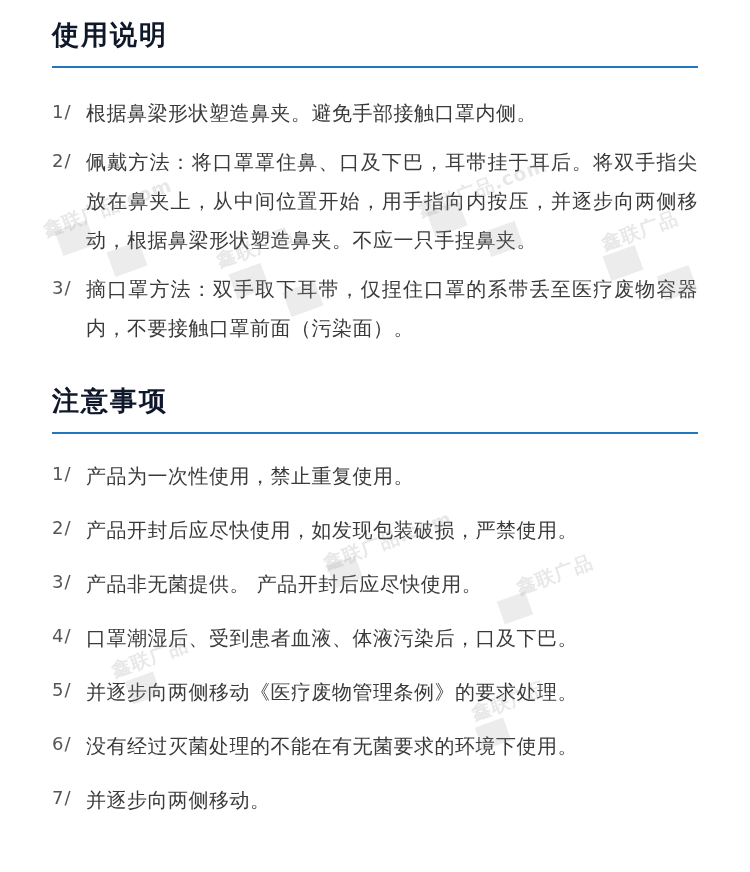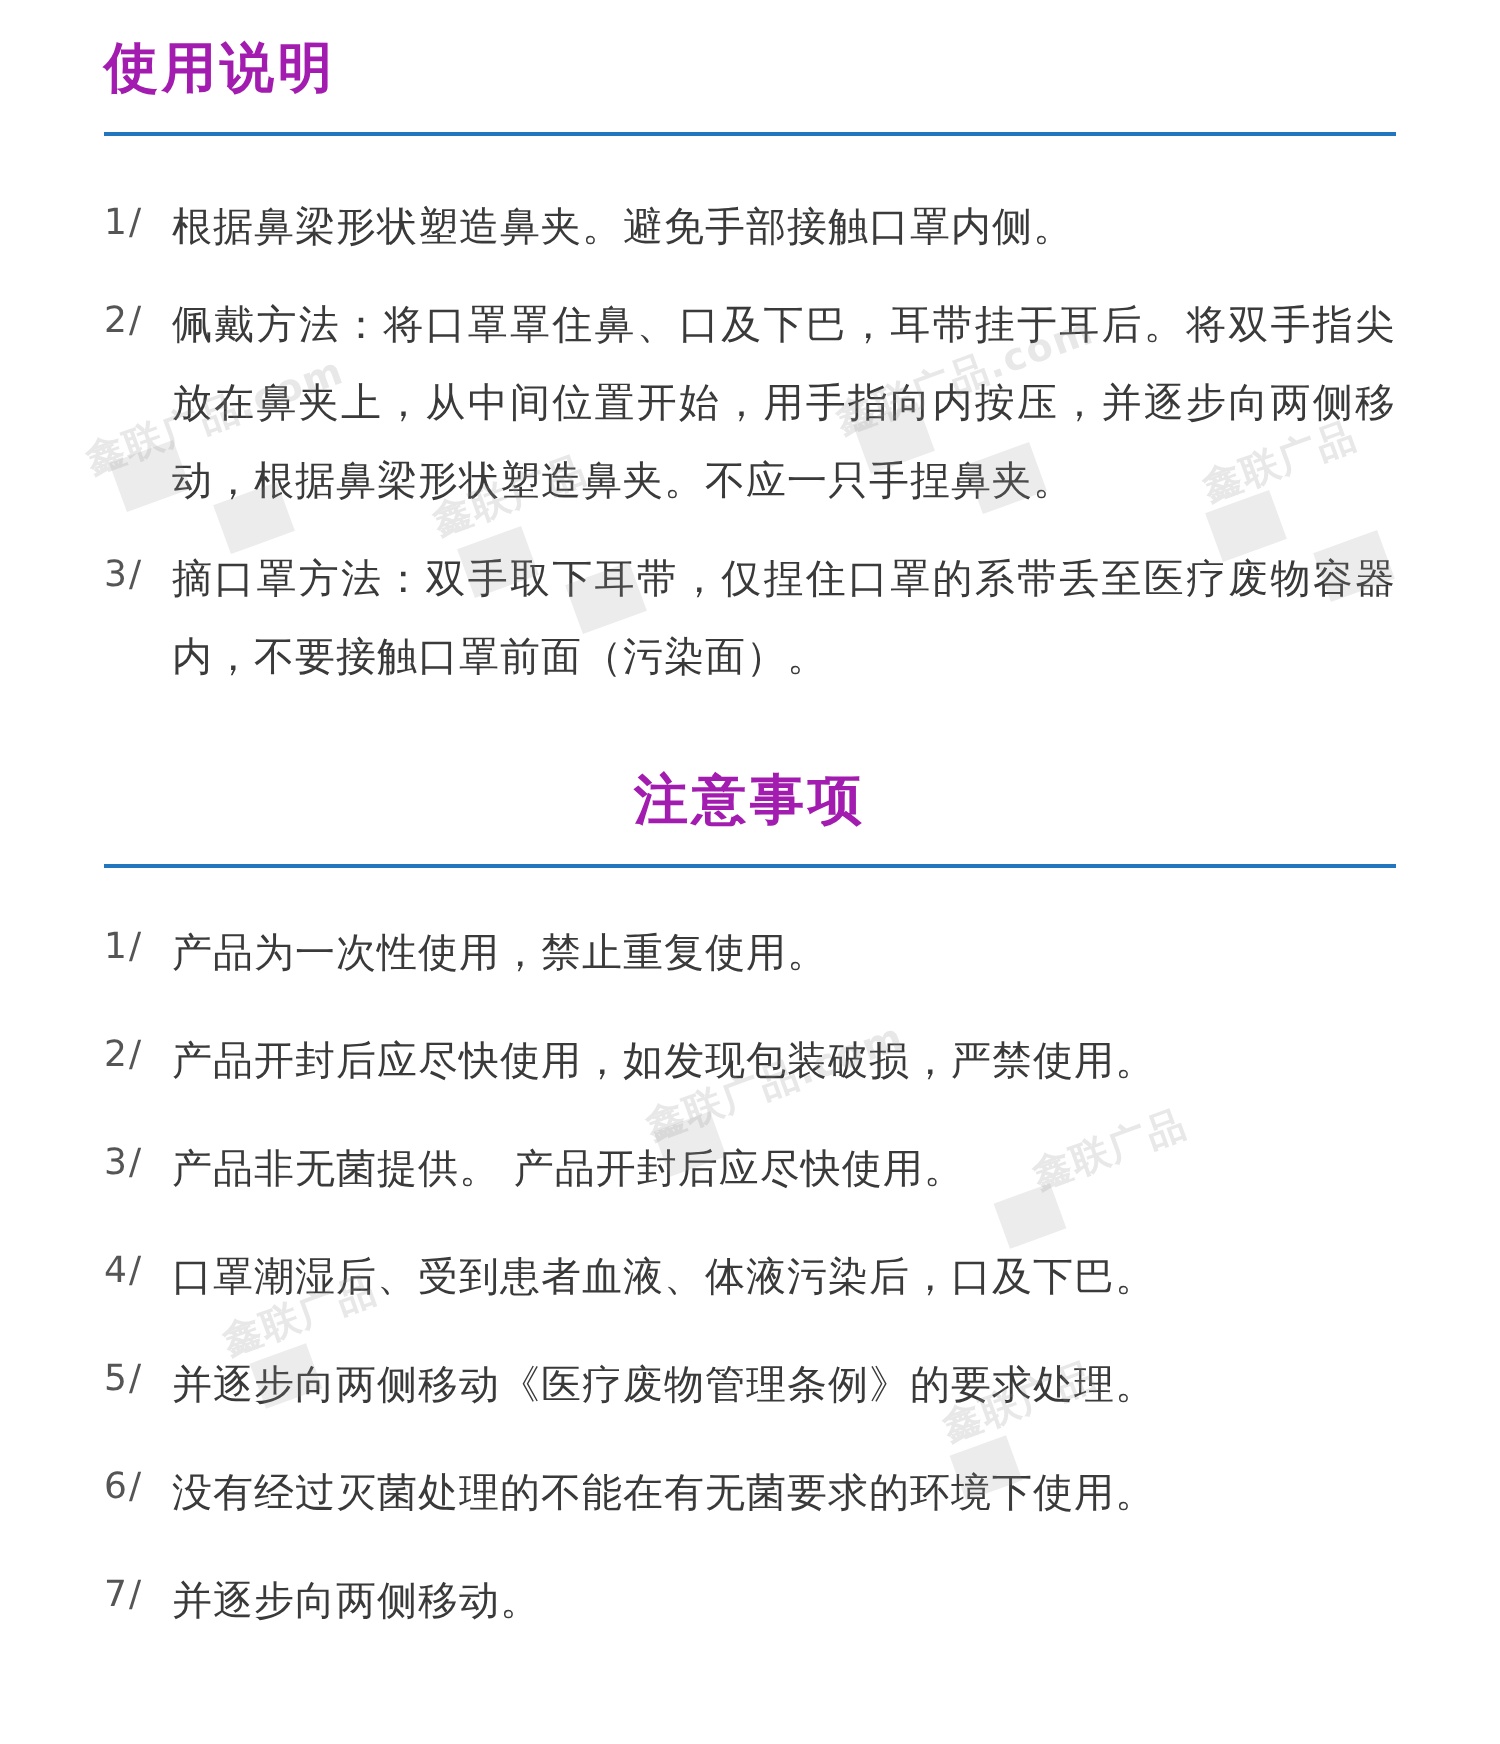--- a/index.html
+++ b/index.html
@@ -41,35 +41,35 @@
     white-space: nowrap;
   }
   .wm-sq {
     position: absolute;
     background: rgba(150,150,150,0.18);
     transform: rotate(-20deg);
   }
 
   
   .section-heading {
-    color: #a21caf;
+    color: #0f172a;
     font-size: 27px;
     font-weight: bold;
     letter-spacing: 2px;
     padding-top: 16px;
     margin: 0;
     line-height: 1.4;
   }
   .heading-rule {
     height: 2px;
     background: #2276bd;
     margin-top: 12px;
     margin-bottom: 26px;
   }
-  #section-2 .section-heading { padding-top: 24px; text-align: center; }
+  #section-2 .section-heading { padding-top: 24px; }
 
   
   .list {
     margin: 0;
     padding: 0;
     list-style: none;
   }
   .item {
     display: flex;
     align-items: flex-start;

